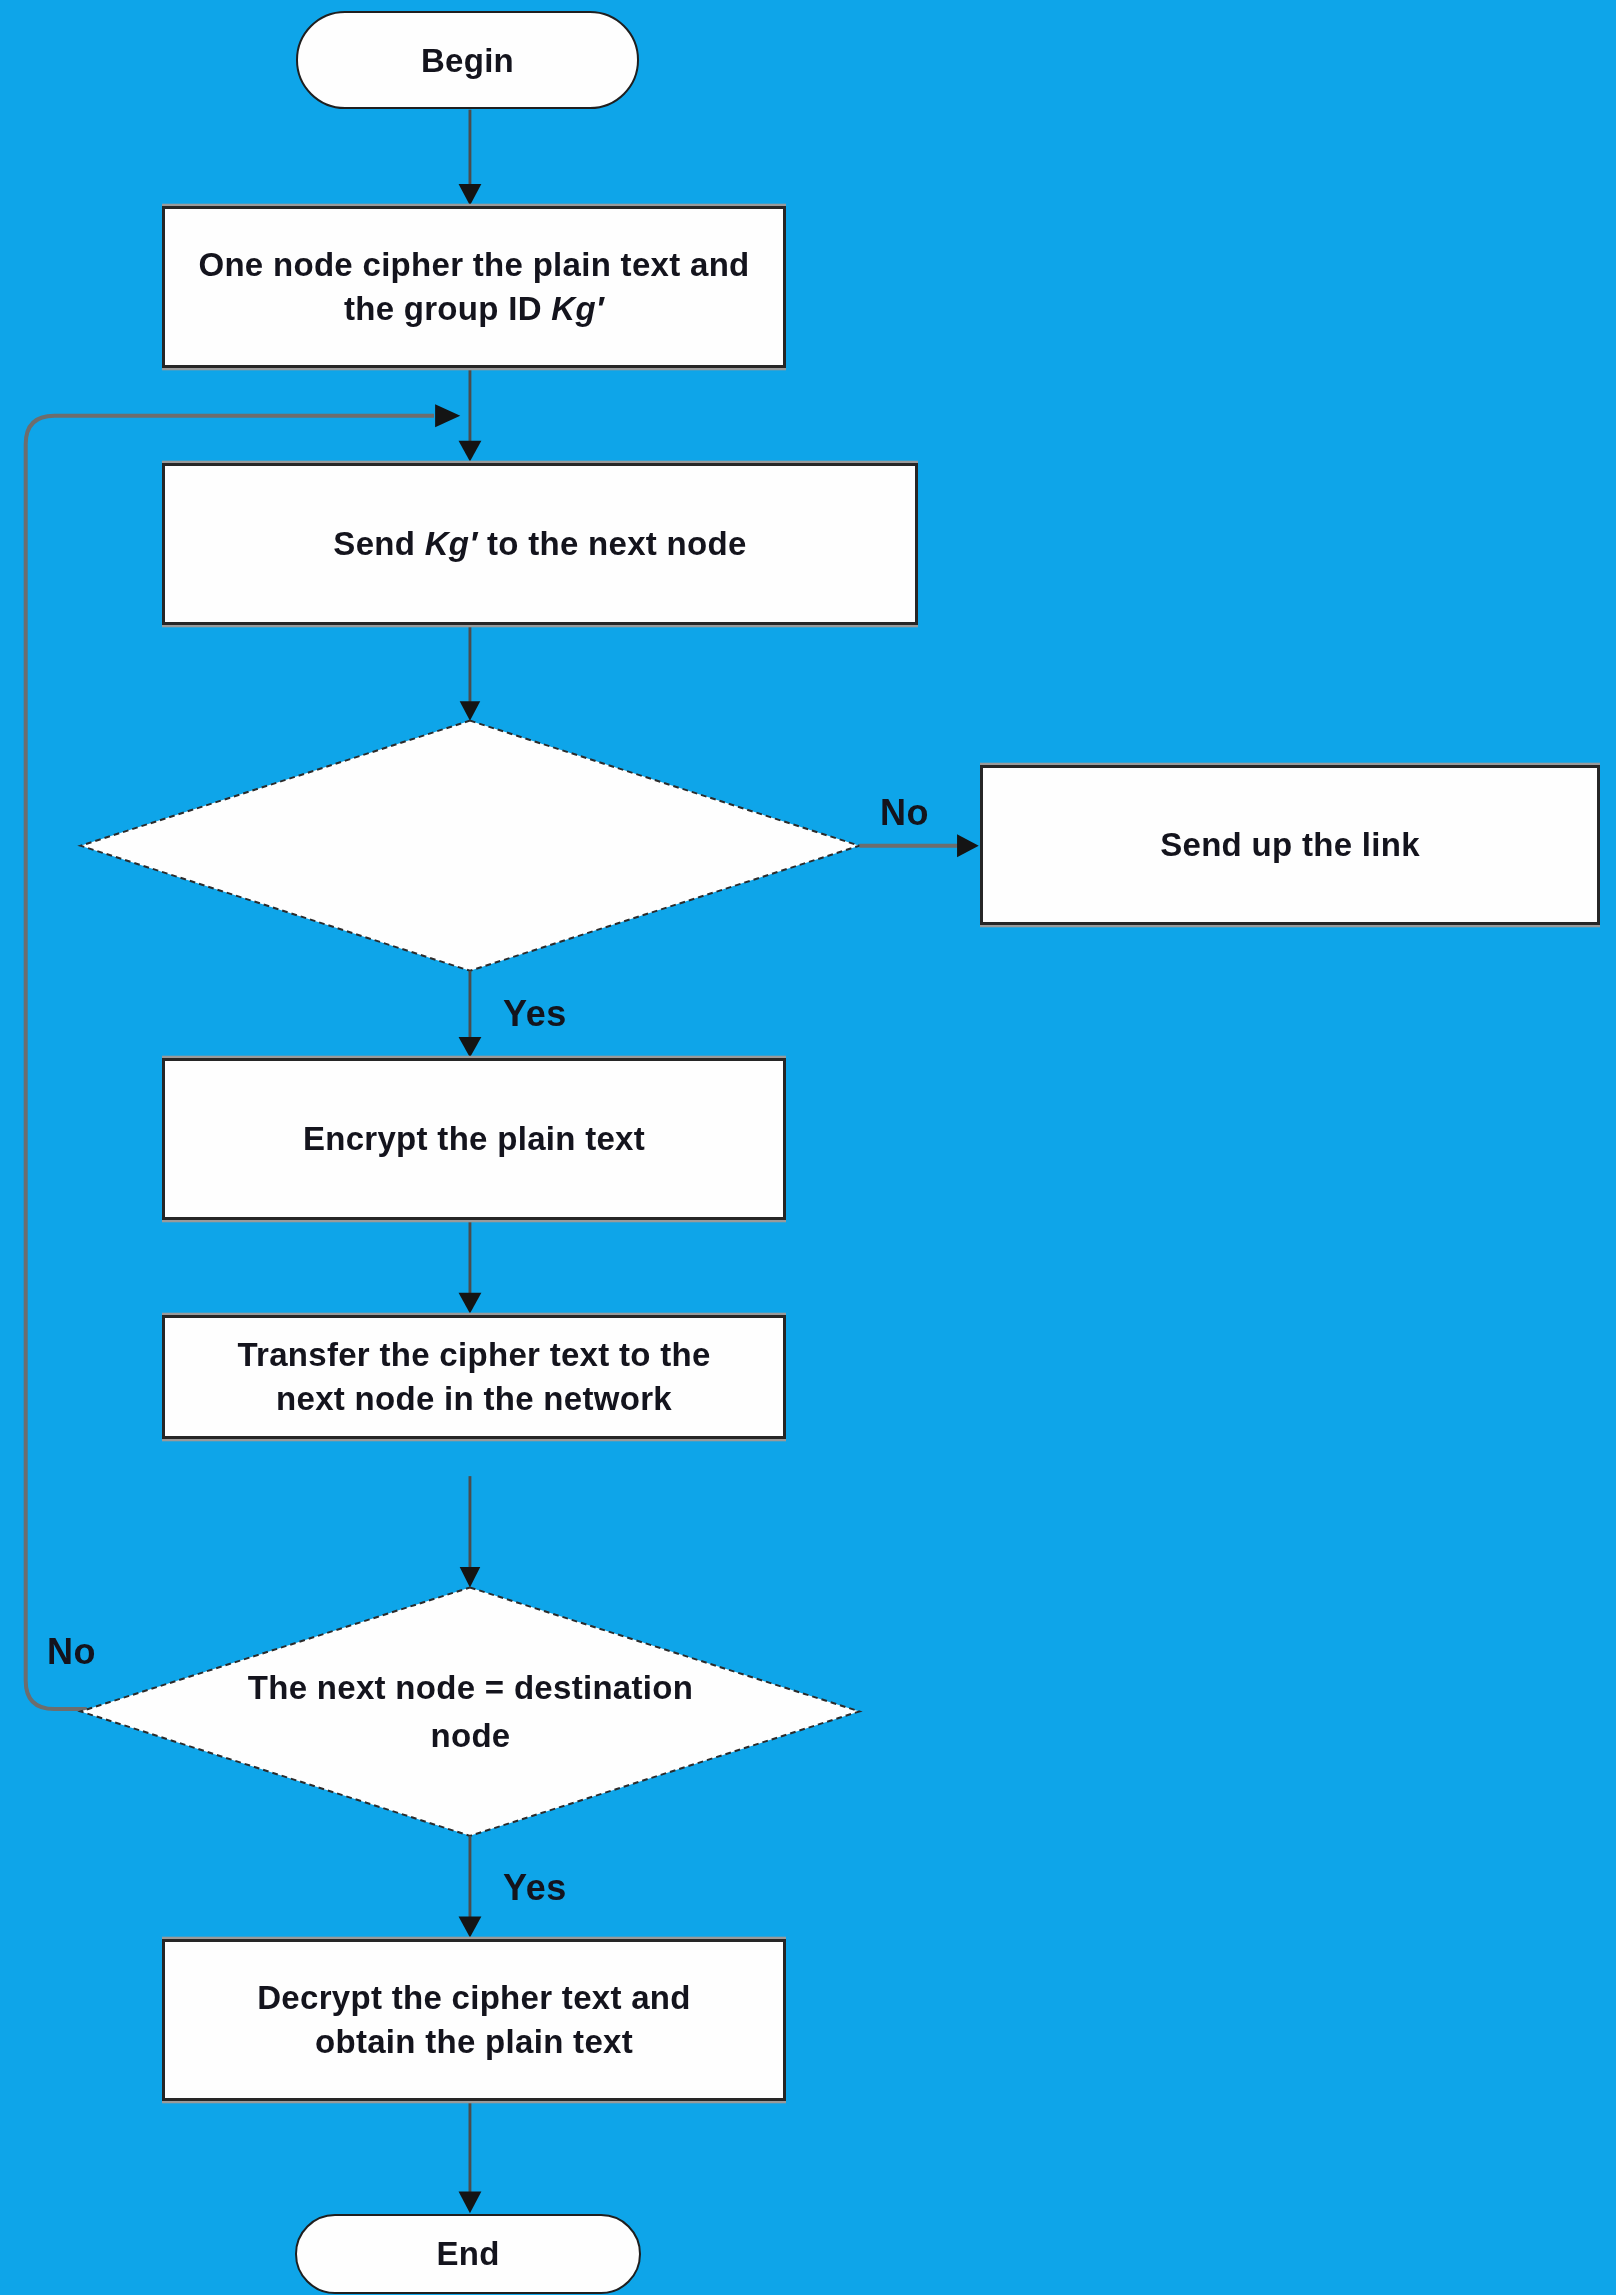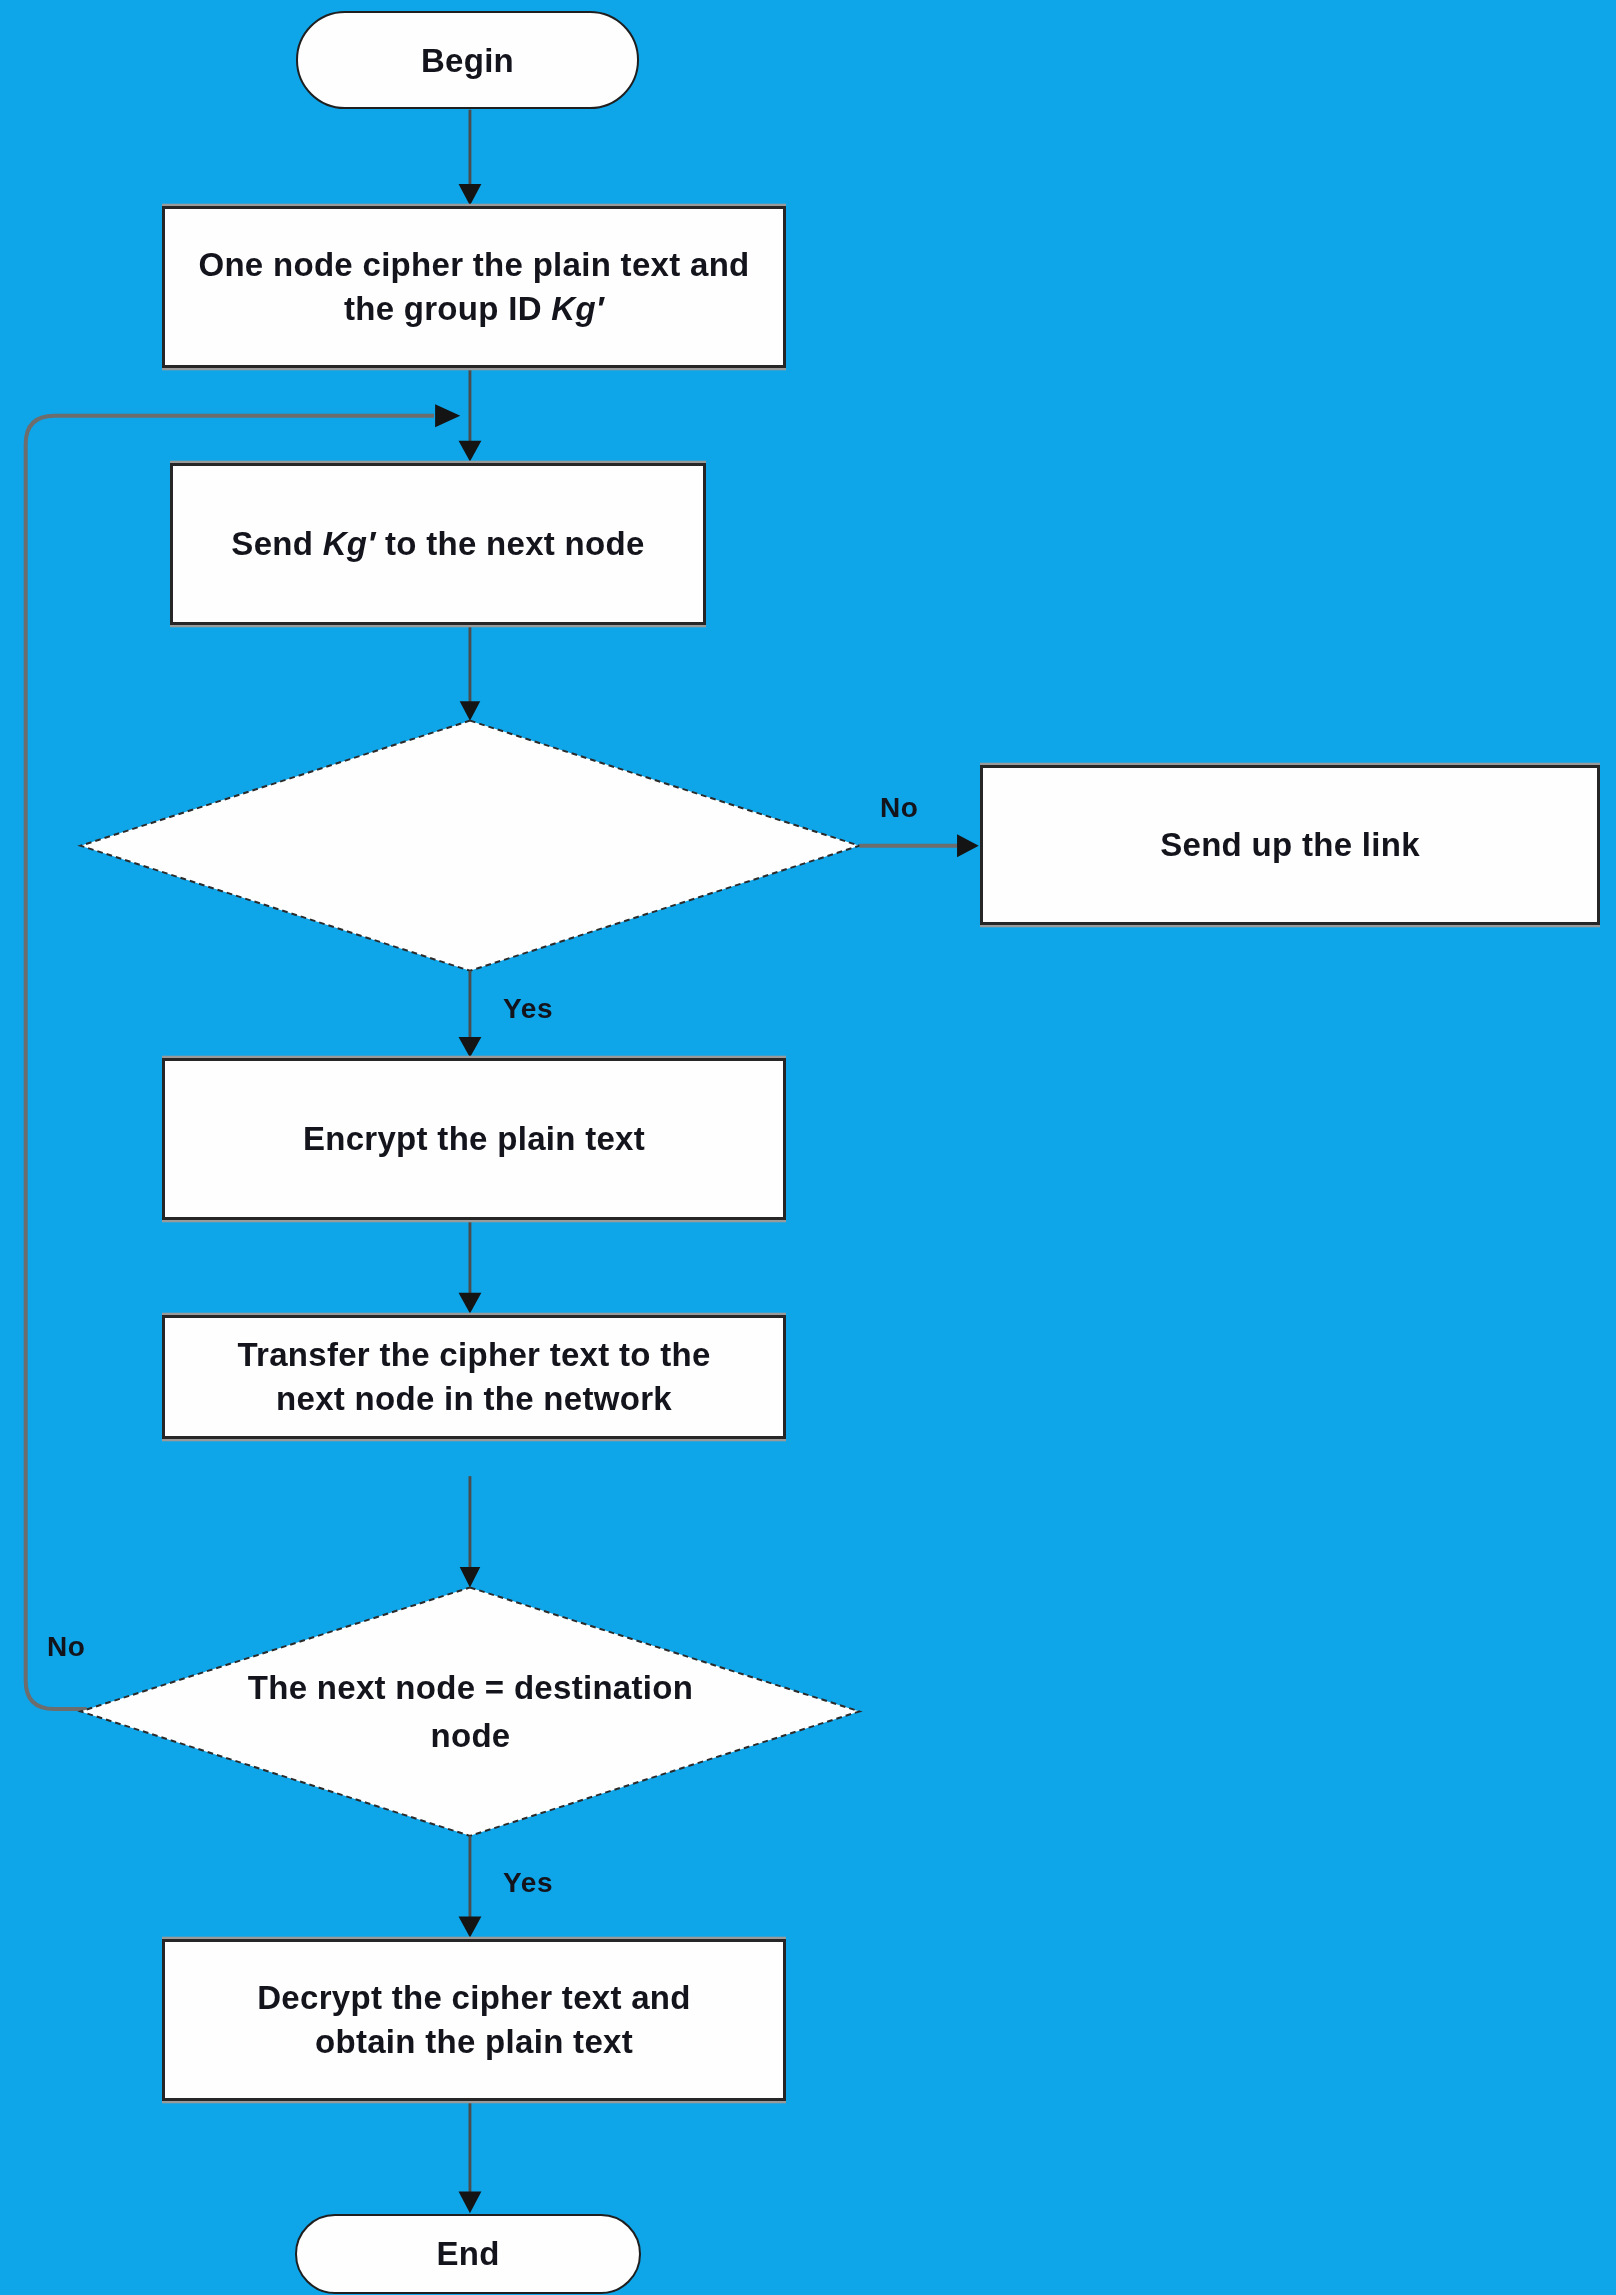--- a/index.html
+++ b/index.html
@@ -43,21 +43,21 @@
     text-align: center;
     background: transparent;
     font-weight: bold;
     font-size: 33px;
     line-height: 1.45;
     letter-spacing: 0.3px;
   }
   .edge-label {
     position: absolute;
     font-weight: bold;
-    font-size: 28px;
+    font-size: 36px;
     letter-spacing: 0.6px;
     background: transparent;
   }
   em { font-style: italic; }
   .pad { padding: 0 31px; }
 </style>
 </head>
 <body>
 
 <div id="canvas">
@@ -100,21 +100,21 @@
   </svg>
 
   <div class="node terminator" style="left:296px; top:11.4px; width:343px; height:98px;">
     <span>Begin</span>
   </div>
 
   <div class="node process pad" style="left:162px; top:206px; width:624px; height:162px;">
     <span><span>One node cipher the plain text and the group ID </span><em>Kg′</em></span>
   </div>
 
-  <div class="node process pad" style="left:170px; top:463px; width:536px; height:162px;">
+  <div class="node process pad" style="left:162px; top:463px; width:756px; height:162px;">
     <span><span>Send </span><em>Kg′</em><span> to the next node</span></span>
   </div>
 
 
   <div class="edge-label" style="left:880px; top:792px;">No</div>
 
   <div class="node process" style="left:980px; top:765px; width:620px; height:160px;">
     <span>Send up the link</span>
   </div>
 

